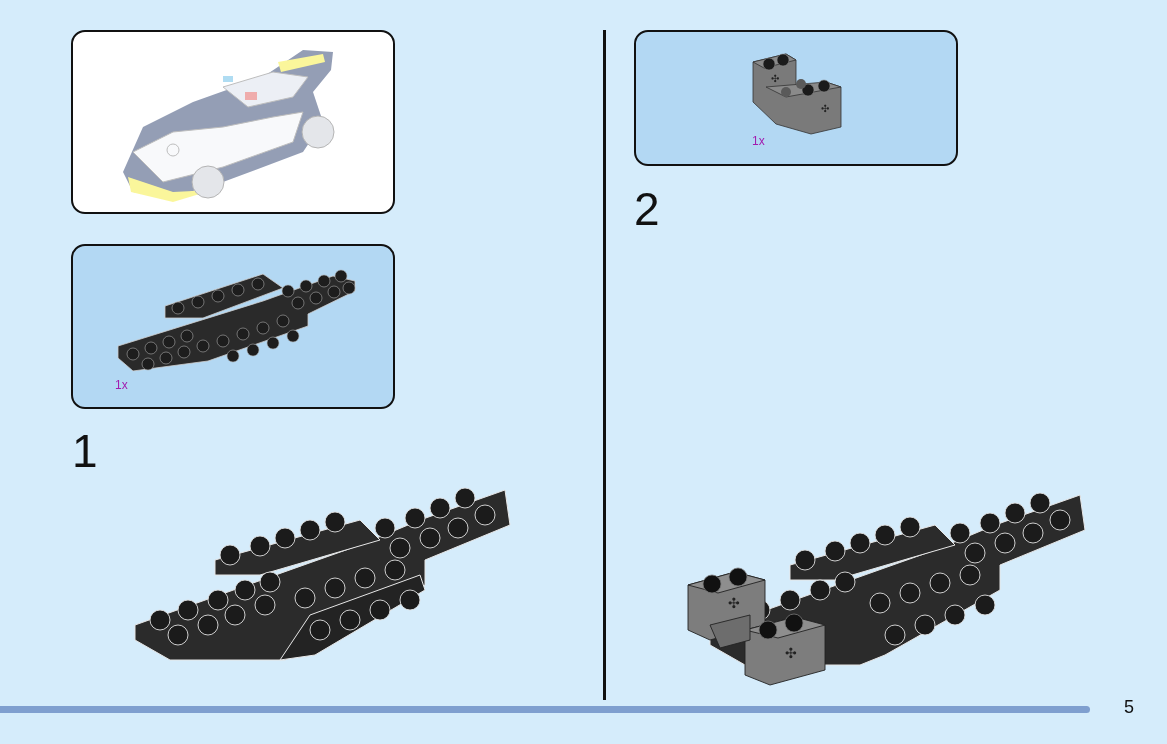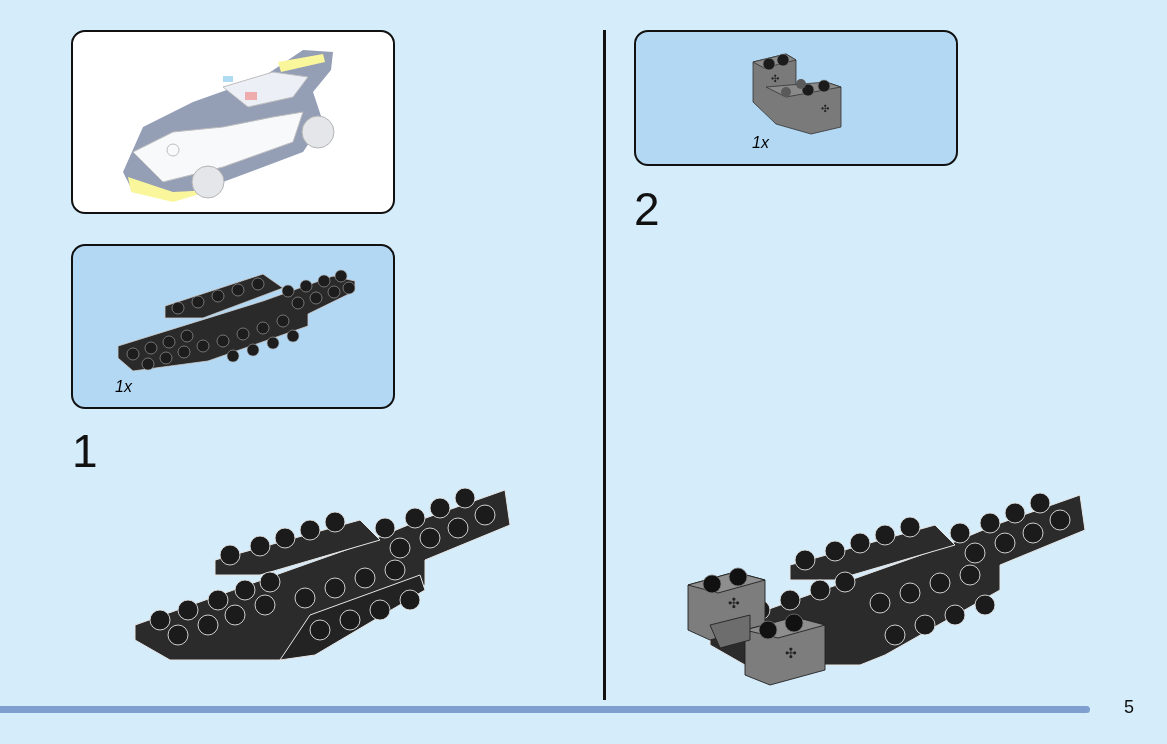--- a/index.html
+++ b/index.html
@@ -1,20 +1,20 @@
 <!DOCTYPE html>
 <html><head>
 <meta charset="utf-8">
 <style>
   html,body{margin:0;padding:0;}
   body{width:1167px;height:744px;background:#d5ecfb;position:relative;overflow:hidden;font-family:"Liberation Sans",sans-serif;}
   .panel{position:absolute;border:2.5px solid #111;border-radius:14px;box-sizing:border-box;}
   .white{background:#ffffff;}
   .blue{background:#b3d8f3;}
-  .qty{position:absolute;font-size:16px;color:#000000;font-style:italic;}
+  .qty{position:absolute;font-size:12px;color:#a21caf;}
   .step{position:absolute;font-size:46px;color:#111;line-height:1;}
   .divider{position:absolute;left:603px;top:30px;width:3px;height:670px;background:#111;}
   .bottom-bar{position:absolute;left:0;top:706px;width:1090px;height:7px;background:#7f9fcf;border-radius:0 4px 4px 0;}
   .pagenum{position:absolute;left:1124px;top:697px;font-size:18px;color:#111;}
   svg{position:absolute;overflow:visible;}
 </style>
 </head>
 <body>
 
 <div class="panel white" style="left:71px;top:30px;width:324px;height:184px;">

